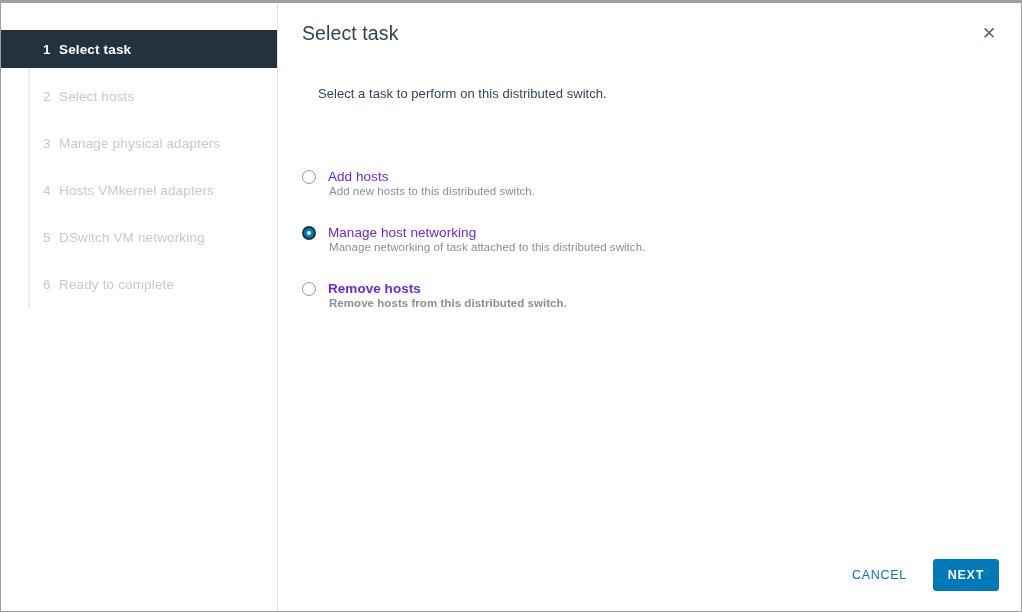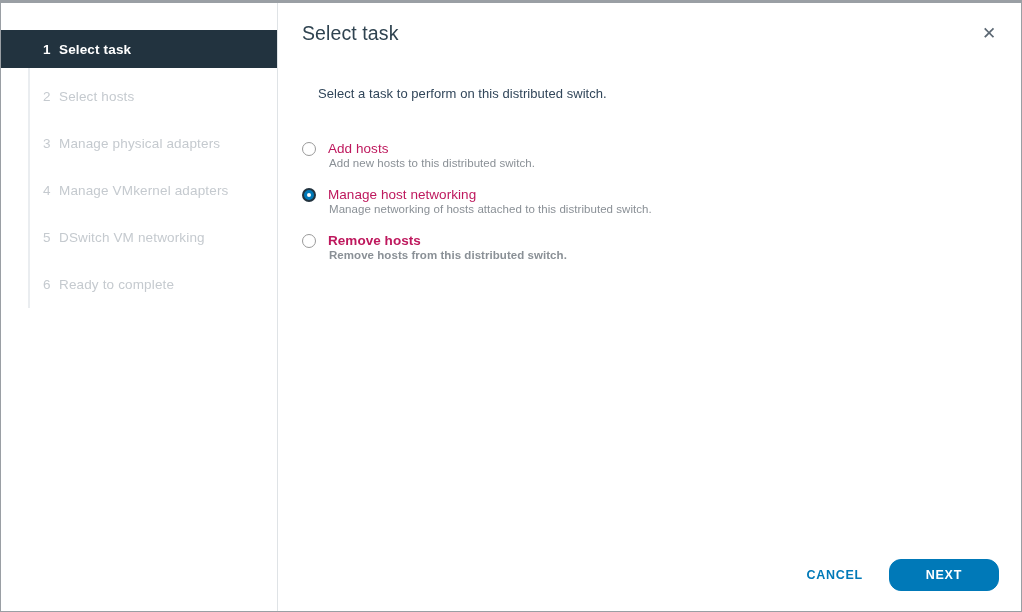--- a/index.html
+++ b/index.html
@@ -166,24 +166,25 @@
     width: 4px;
     height: 4px;
     margin: -2px 0 0 -2px;
     border-radius: 50%;
     background: #ffffff;
   }
 
   .radio-label {
     display: block;
     font-size: 13.5px;
-    color: #be185d;
+    color: #6d28d9;
     line-height: 16px;
     cursor: pointer;
     letter-spacing: 0.05px;
+    margin-top: 28px;
   }
   .radio-desc {
     display: block;
     margin-top: 0;
     padding-left: 1px;
     font-size: 11.5px;
     color: #8a9096;
     letter-spacing: 0.05px;
   }
 
@@ -195,30 +196,30 @@
     display: flex;
     align-items: center;
     gap: 14px;
   }
   .btn-cancel {
     background: none;
     border: none;
     padding: 6px 12px;
     font-family: "Liberation Sans", sans-serif;
     font-size: 12.5px;
-    font-weight: bold;
+    font-weight: normal;
     letter-spacing: 0.7px;
     color: #0079b8;
     cursor: pointer;
   }
   .btn-next {
     background: #0079b8;
     border: 1px solid #0079b8;
-    border-radius: 12px;
-    padding: 0 36px;
+    border-radius: 3px;
+    padding: 0 14px;
     height: 32px;
     min-width: 64px;
     font-family: "Liberation Sans", sans-serif;
     font-size: 12.5px;
     font-weight: bold;
     letter-spacing: 0.7px;
     color: #ffffff;
     cursor: pointer;
   }
 </style>
@@ -242,21 +243,21 @@
         <span class="label">Select hosts</span>
       </li>
 
       <li class="step">
         <span class="num">3</span>
         <span class="label">Manage physical adapters</span>
       </li>
 
       <li class="step">
         <span class="num">4</span>
-        <span class="label">Manage VMkernel adapters</span>
+        <span class="label">Hosts VMkernel adapters</span>
       </li>
 
       <li class="step">
         <span class="num">5</span>
         <span class="label">DSwitch VM networking</span>
       </li>
 
       <li class="step">
         <span class="num">6</span>
         <span class="label">Ready to complete</span>
@@ -275,21 +276,21 @@
 
       <div class="radio-row">
         <span class="radio-mark"></span>
         <span class="radio-label">Add hosts</span>
         <span class="radio-desc">Add new hosts to this distributed switch.</span>
       </div>
 
       <div class="radio-row checked">
         <span class="radio-mark"></span>
         <span class="radio-label">Manage host networking</span>
-        <span class="radio-desc">Manage networking of hosts attached to this distributed switch.</span>
+        <span class="radio-desc">Manage networking of task attached to this distributed switch.</span>
       </div>
 
       <div class="radio-row">
         <span class="radio-mark"></span>
         <span class="radio-label">Remove hosts</span>
         <span class="radio-desc">Remove hosts from this distributed switch.</span>
       </div>
 
     </div>
 

